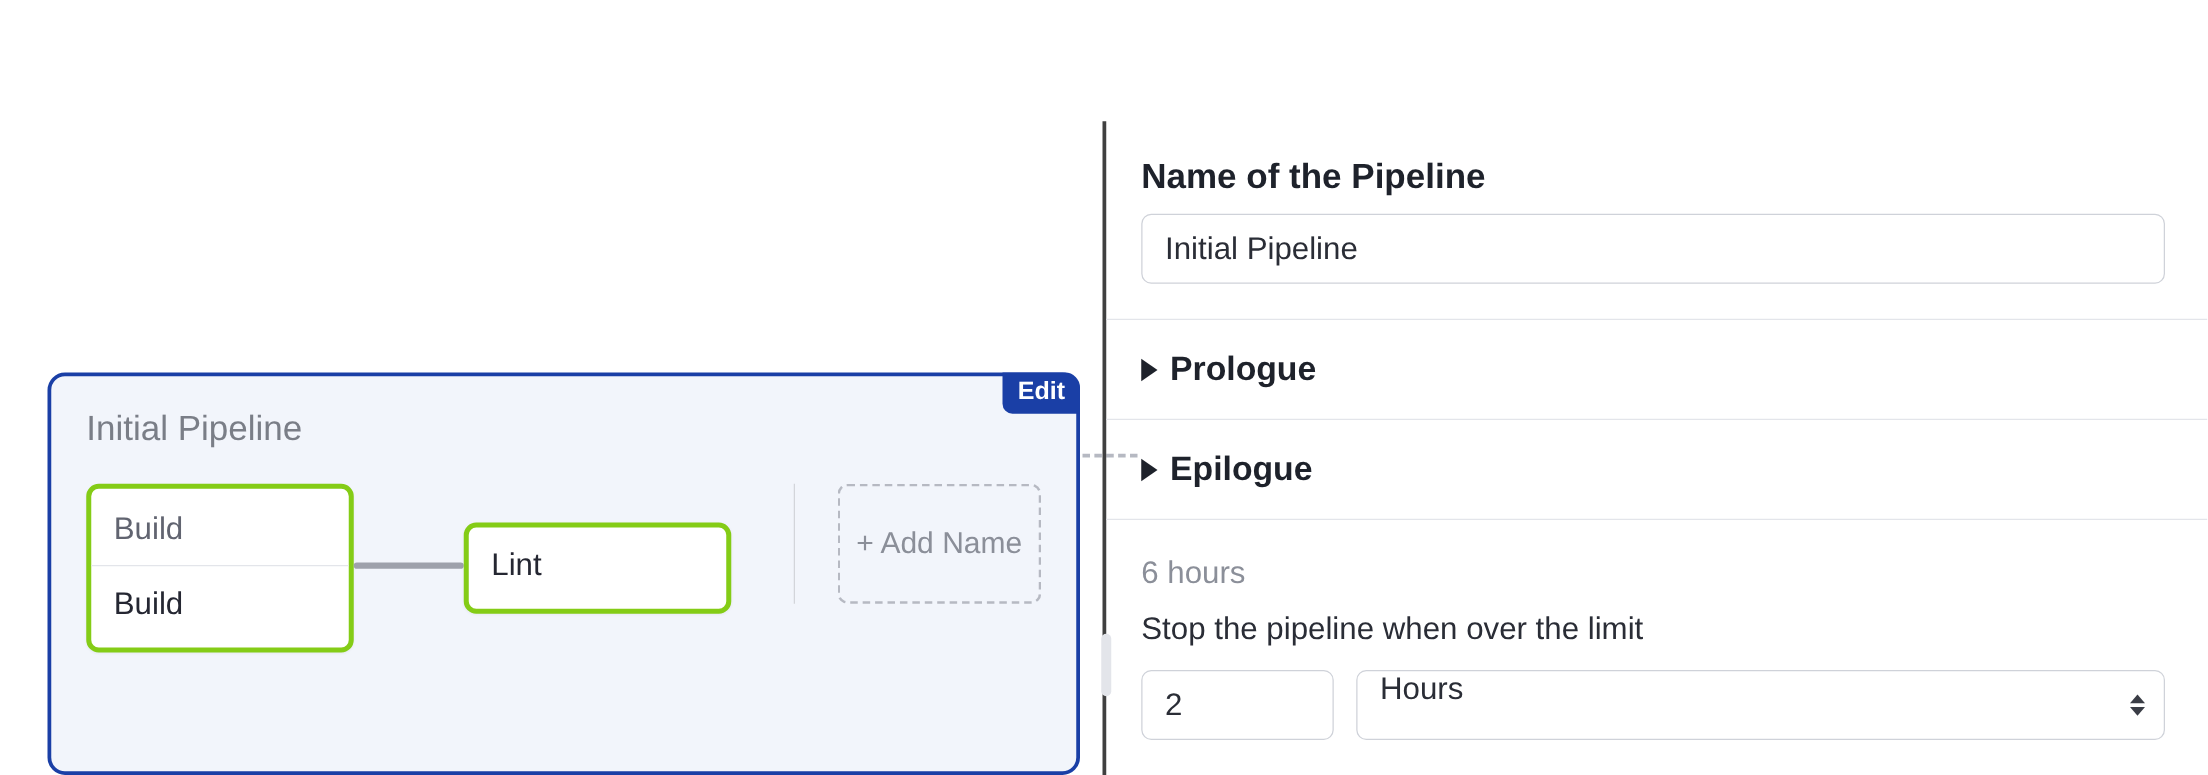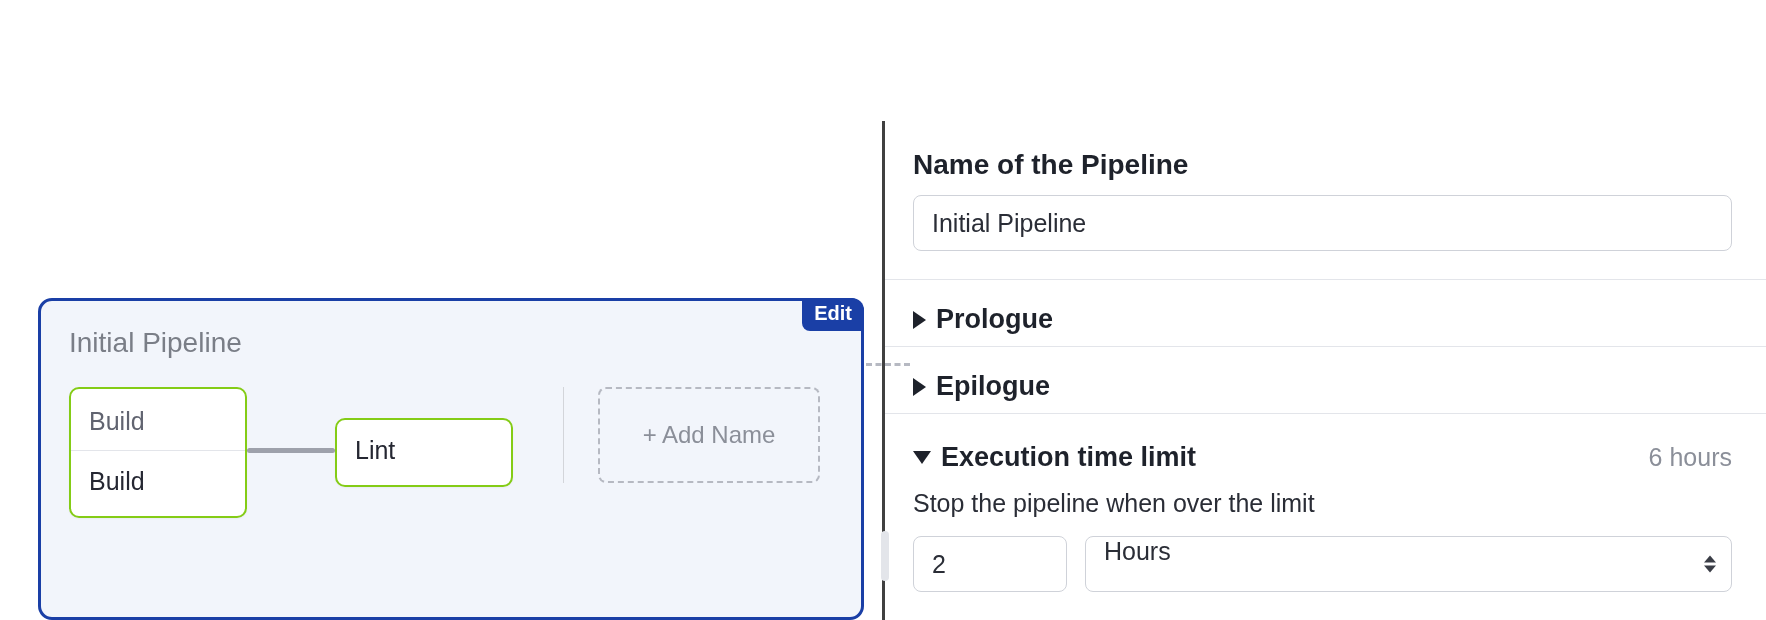--- a/index.html
+++ b/index.html
@@ -47,23 +47,23 @@
     font-size: 28px;
     font-weight: 400;
     margin-bottom: 28px;
   }
   .blocks-row {
     display: flex;
     align-items: flex-start;
     position: relative;
   }
   .block {
-    width: 178px;
-    background: #fff;
-    border: 2px solid #84cc16;
+    width: 214px;
+    background: #fff;
+    border: 4px solid #84cc16;
     border-radius: 10px;
     box-shadow: 0 1px 2px rgba(0,0,0,0.04);
   }
   .block-header {
     padding: 18px 18px 14px 18px;
     font-size: 25px;
     color: #616470;
     font-weight: 400;
     border-bottom: 1px solid #e3e5ea;
   }
@@ -128,21 +128,21 @@
     top: 410px;
     width: 8px;
     height: 50px;
     background: #e3e5ea;
     border-radius: 4px;
   }
   .section {
     padding: 28px 34px 28px 28px;
     border-bottom: 1px solid #e3e5ea;
   }
-  .section.tight { padding-top: 24px; padding-bottom: 11px; }
+  .section.tight { padding-top: 24px; padding-bottom: 24px; }
   .label {
     font-size: 28px;
     font-weight: 700;
     color: #1e222b;
     margin-bottom: 14px;
   }
   .text-input {
     width: 100%;
     height: 56px;
     border: 1px solid #cfd2d9;
@@ -292,24 +292,20 @@
       <div class="disclosure">
         <div class="left">
           <span class="tri right"></span>
           <span>Epilogue</span>
         </div>
       </div>
     </div>
 
     <div class="section" style="border-bottom:none;">
       <div class="disclosure">
-        <div class="left">
-          <span class="tri down"></span>
-          <span>Execution time limit</span>
-        </div>
         <span class="hint">6 hours</span>
       </div>
       <div class="subtext">Stop the pipeline when over the limit</div>
       <div class="row-inputs">
         <input class="num-input" type="text" value="2" style="">
         <div class="select-wrap">
           <div class="select-input">Hours</div>
           <div class="select-caret">
             <span class="caret-up"></span>
             <span class="caret-down"></span>

